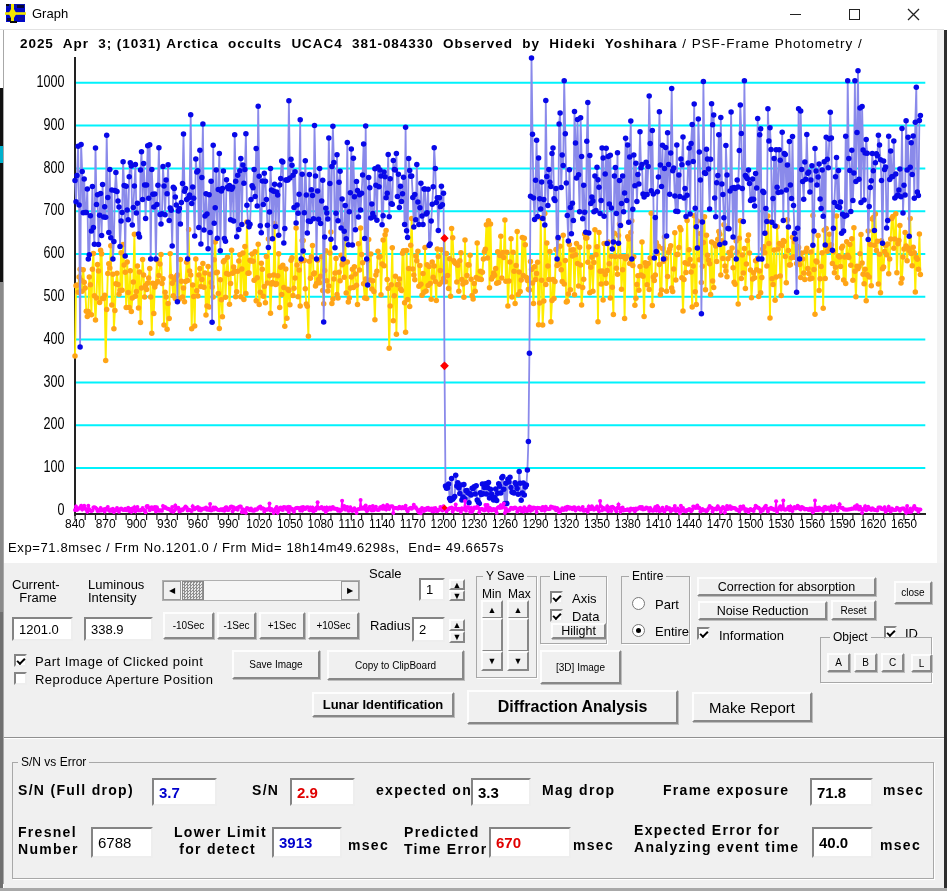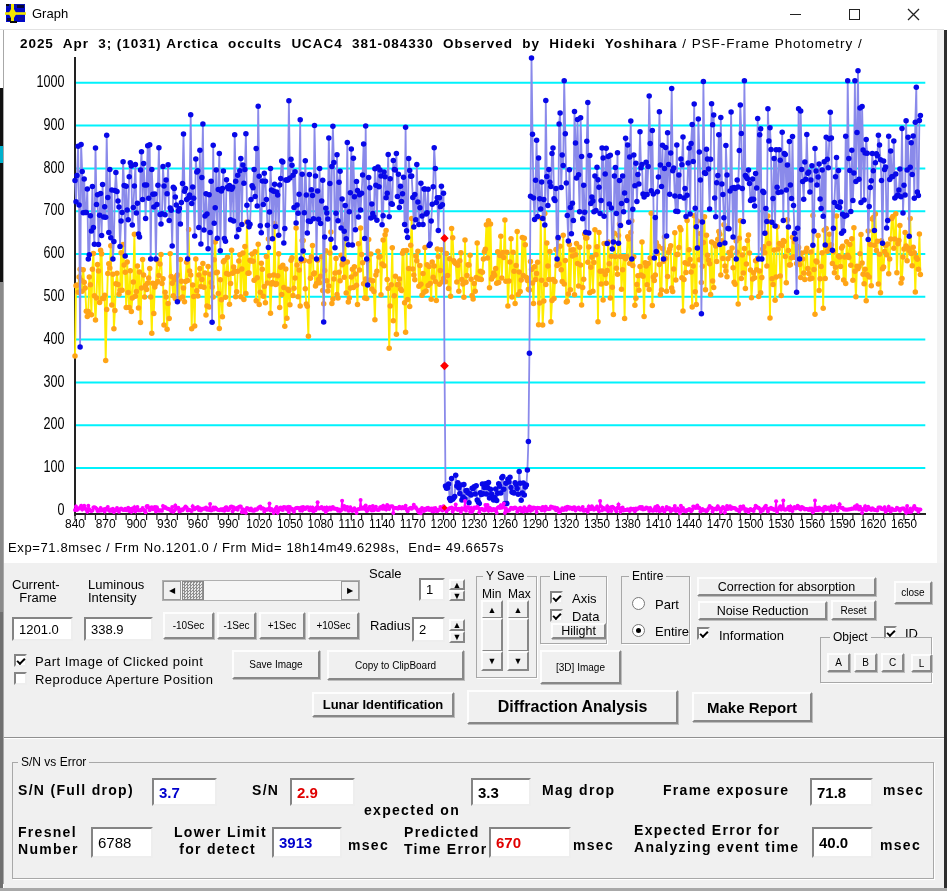--- a/index.html
+++ b/index.html
@@ -187,29 +187,29 @@
 <div class="cb ck" style="left:884px;top:626px"></div>
 <div class="lb" style="left:905px;top:627px;font-size:13px">ID</div>
 <div class="gb" style="left:820px;top:637px;width:112px;height:46px"></div>
 <div class="gl" style="left:830px;top:631px">Object</div>
 <div class="btn" style="left:827px;top:653px;width:23px;height:19px;">A</div>
 <div class="btn" style="left:854px;top:653px;width:23px;height:19px;">B</div>
 <div class="btn" style="left:881px;top:653px;width:23px;height:19px;">C</div>
 <div class="btn" style="left:911px;top:654px;width:21px;height:18px;">L</div>
 <div class="btn" style="left:312px;top:692px;width:142px;height:25px;font-weight:bold;font-size:13px">Lunar Identification</div>
 <div class="btn" style="left:467px;top:690px;width:211px;height:34px;font-weight:bold;font-size:16px">Diffraction Analysis</div>
-<div class="btn" style="left:692px;top:692px;width:120px;height:30px;font-weight:bold;font-size:15px">Make Report</div>
+<div class="btn" style="left:692px;top:692px;width:120px;height:30px;font-weight:normal;font-size:15px">Make Report</div>
 <div class="abs" style="left:4px;top:739px;width:940px;height:145px;background:#f0f0f0"></div>
 <div class="gb" style="left:12px;top:762px;width:922px;height:117px"></div>
 <div class="gl" style="left:18px;top:756px">S/N vs Error</div>
 <div class="bl" style="left:18px;top:782px;">S/N (Full drop)</div>
 <div class="tb" style="left:152px;top:778px;width:65px;height:28px;color:#0000cc;font-weight:bold;font-size:15px">3.7</div>
 <div class="bl" style="left:252px;top:782px;">S/N</div>
 <div class="tb" style="left:290px;top:778px;width:65px;height:28px;color:#e00000;font-weight:bold;font-size:15px">2.9</div>
-<div class="bl" style="left:364px;top:782px;margin-top:20px;">expected on</div>
+<div class="bl" style="left:376px;top:782px;">expected on</div>
 <div class="tb" style="left:471px;top:778px;width:60px;height:28px;font-weight:bold;font-size:15px">3.3</div>
 <div class="bl" style="left:542px;top:782px;">Mag drop</div>
 <div class="bl" style="left:663px;top:782px;">Frame exposure</div>
 <div class="tb" style="left:810px;top:778px;width:63px;height:28px;font-weight:bold;font-size:15px">71.8</div>
 <div class="bl" style="left:883px;top:782px;">msec</div>
 <div class="bl" style="left:18px;top:824px;">Fresnel<br>Number</div>
 <div class="tb" style="left:91px;top:827px;width:62px;height:31px;font-weight:normal;font-size:15px">6788</div>
 <div class="bl" style="left:174px;top:824px;">Lower Limit<br>&nbsp;for detect</div>
 <div class="tb" style="left:272px;top:827px;width:70px;height:31px;color:#0000cc;font-weight:bold;font-size:15px">3913</div>
 <div class="bl" style="left:348px;top:837px;">msec</div>

